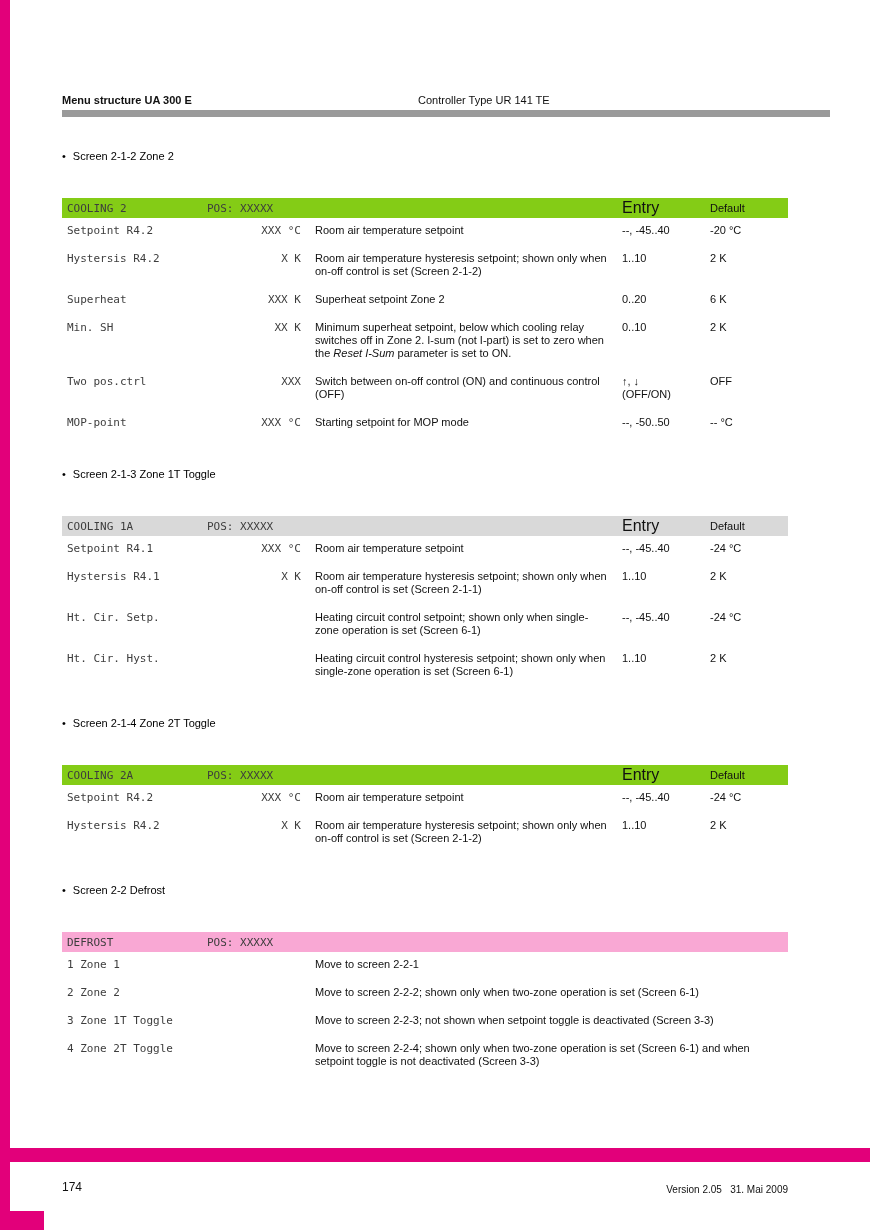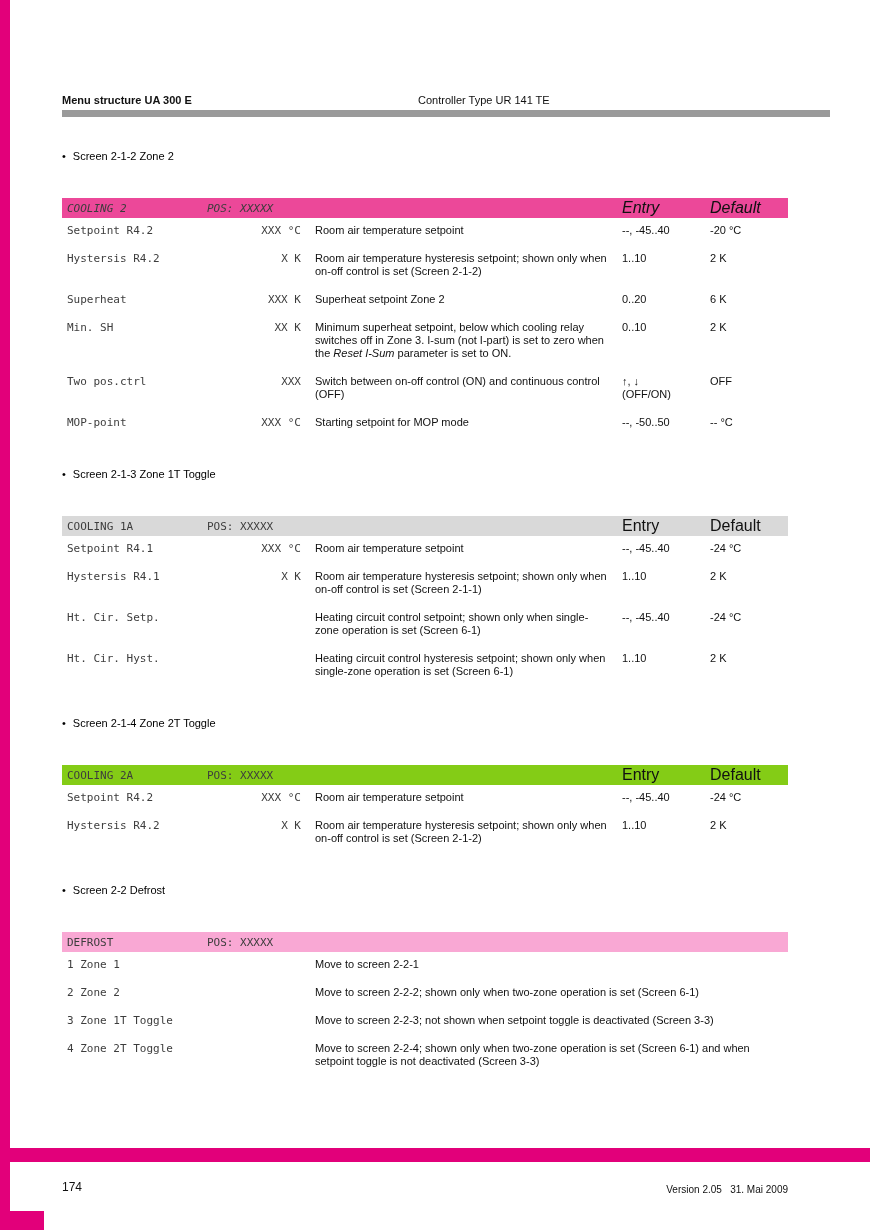--- a/index.html
+++ b/index.html
@@ -27,21 +27,21 @@
 
   .tbl { width: 726px; }
   .thead, .trow {
     display: grid;
     grid-template-columns: 145px 108px 307px 88px 78px;
   }
   .thead { height: 20px; align-items: center; }
   .t-title { grid-column: 1; padding-left: 5px; }
   .t-pos   { grid-column: 2 / 4; }
   .t-entry-h   { grid-column: 4; font-size: 16px; color: #111; }
-  .t-default-h { grid-column: 5; font-size: 16px; color: #111; }
+  .t-default-h { grid-column: 5; font-size: 11px; color: #111; }
 
   .trow { padding: 6px 0 9px 0; font-size: 11px; line-height: 13px; }
   .c-param { grid-column: 1; padding-left: 5px; }
   .c-value { grid-column: 2; text-align: right; padding-right: 14px; }
   .c-desc  { grid-column: 3; padding-right: 12px; color: #111; }
   .c-desc.wide { grid-column: 3 / 6; padding-right: 0; }
   .c-entry { grid-column: 4; white-space: pre-line; color: #111; padding-right: 6px; }
   .c-default { grid-column: 5; color: #111; }
   .em-inline { font-style: italic; }
 
@@ -61,21 +61,21 @@
   <div class="hdr-right">Controller Type UR 141 TE</div>
   <div class="hdr-rule" style="background: rgb(154, 154, 154);"></div>
 
   <div class="content">
 
     <div class="section">
       <div class="section-heading">
         <span class="bullet">•</span><span>Screen 2-1-2 Zone 2</span>
       </div>
       <div class="tbl">
-        <div class="thead" style="background: #ec4899; font-style: italic;">
+        <div class="thead" style="background: #84cc16;">
           <span class="t-title mono">COOLING 2</span>
           <span class="t-pos mono">POS: XXXXX</span>
           <span class="t-entry-h">Entry</span>
           <span class="t-default-h">Default</span>
         </div>
         <div class="trow">
           <span class="c-param mono">Setpoint R4.2</span>
           <span class="c-value mono">XXX °C</span>
           <span class="c-desc">Room air temperature setpoint</span>
           <span class="c-entry">--, -45..40</span>
@@ -91,21 +91,21 @@
         <div class="trow">
           <span class="c-param mono">Superheat</span>
           <span class="c-value mono">XXX K</span>
           <span class="c-desc">Superheat setpoint Zone 2</span>
           <span class="c-entry">0..20</span>
           <span class="c-default">6 K</span>
         </div>
         <div class="trow">
           <span class="c-param mono">Min. SH</span>
           <span class="c-value mono">XX K</span>
-          <span class="c-desc"><span>Minimum superheat setpoint, below which cooling relay switches off in Zone 3. I-sum (not I-part) is set to zero when the </span><em class="em-inline">Reset I-Sum</em><span> parameter is set to ON.</span></span>
+          <span class="c-desc"><span>Minimum superheat setpoint, below which cooling relay switches off in Zone 2. I-sum (not I-part) is set to zero when the </span><em class="em-inline">Reset I-Sum</em><span> parameter is set to ON.</span></span>
           <span class="c-entry">0..10</span>
           <span class="c-default">2 K</span>
         </div>
         <div class="trow">
           <span class="c-param mono">Two pos.ctrl</span>
           <span class="c-value mono">XXX</span>
           <span class="c-desc">Switch between on-off control (ON) and continuous control (OFF)</span>
           <span class="c-entry">↑, ↓
 (OFF/ON)</span>
           <span class="c-default">OFF</span>

